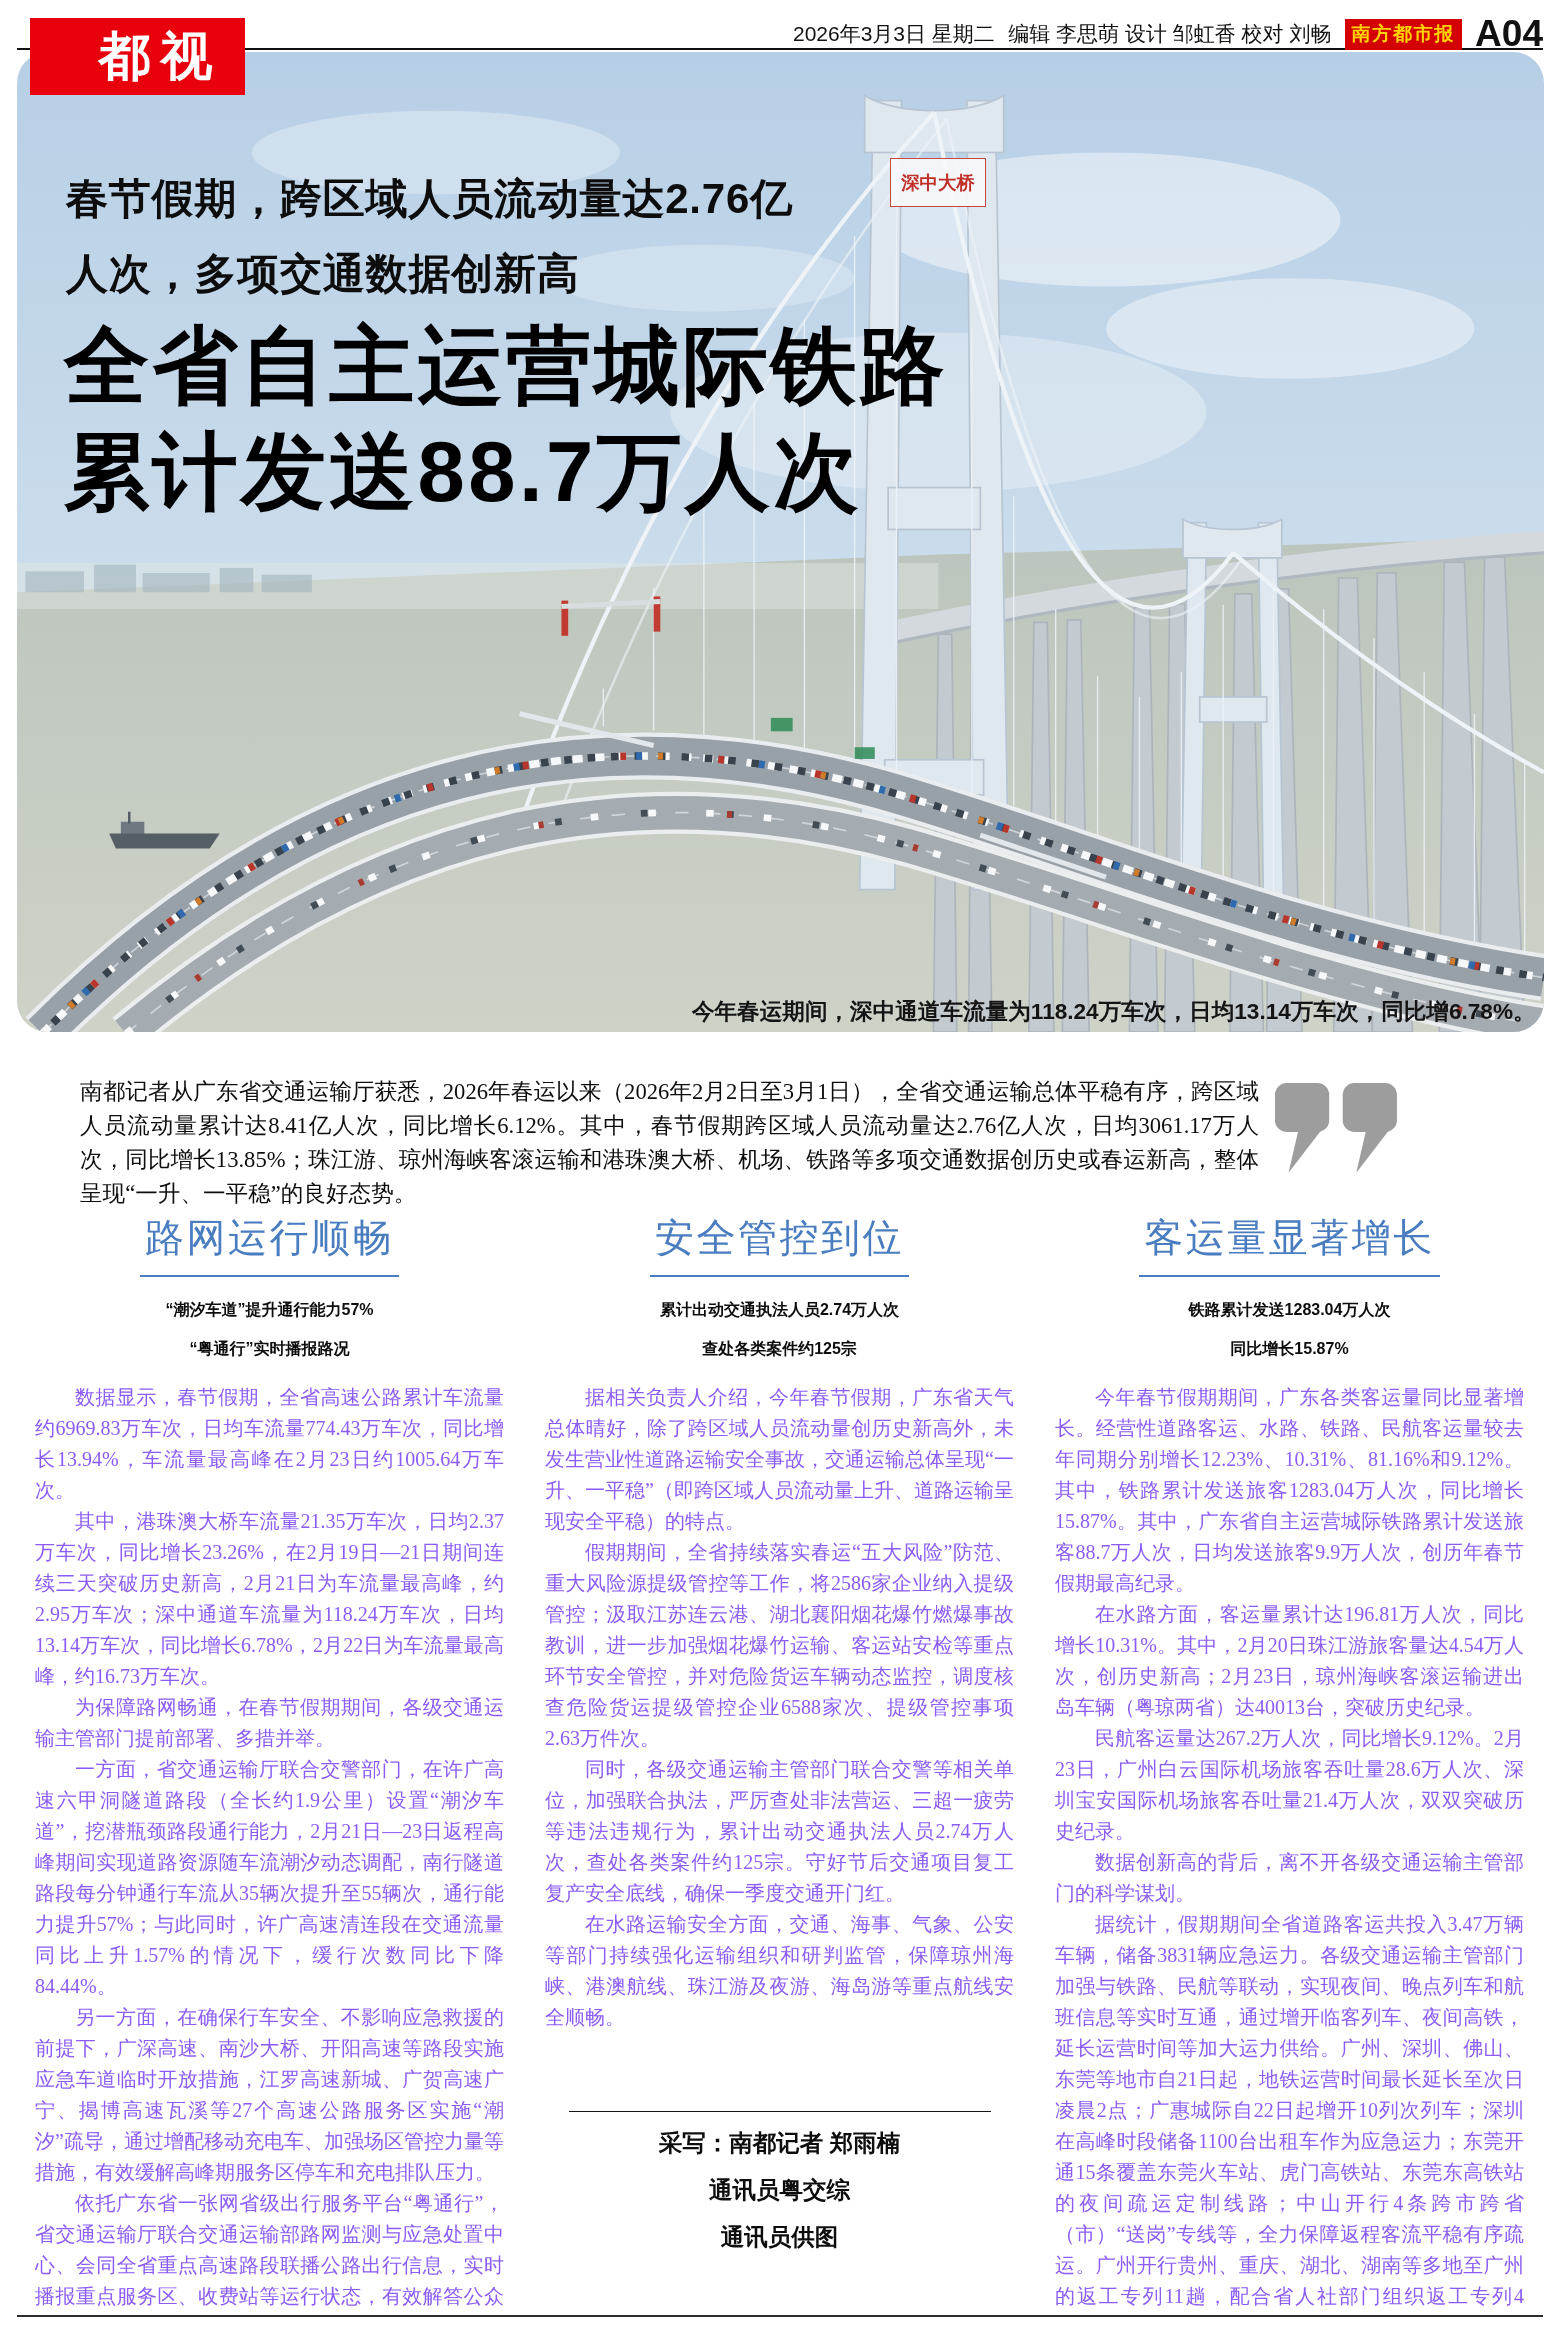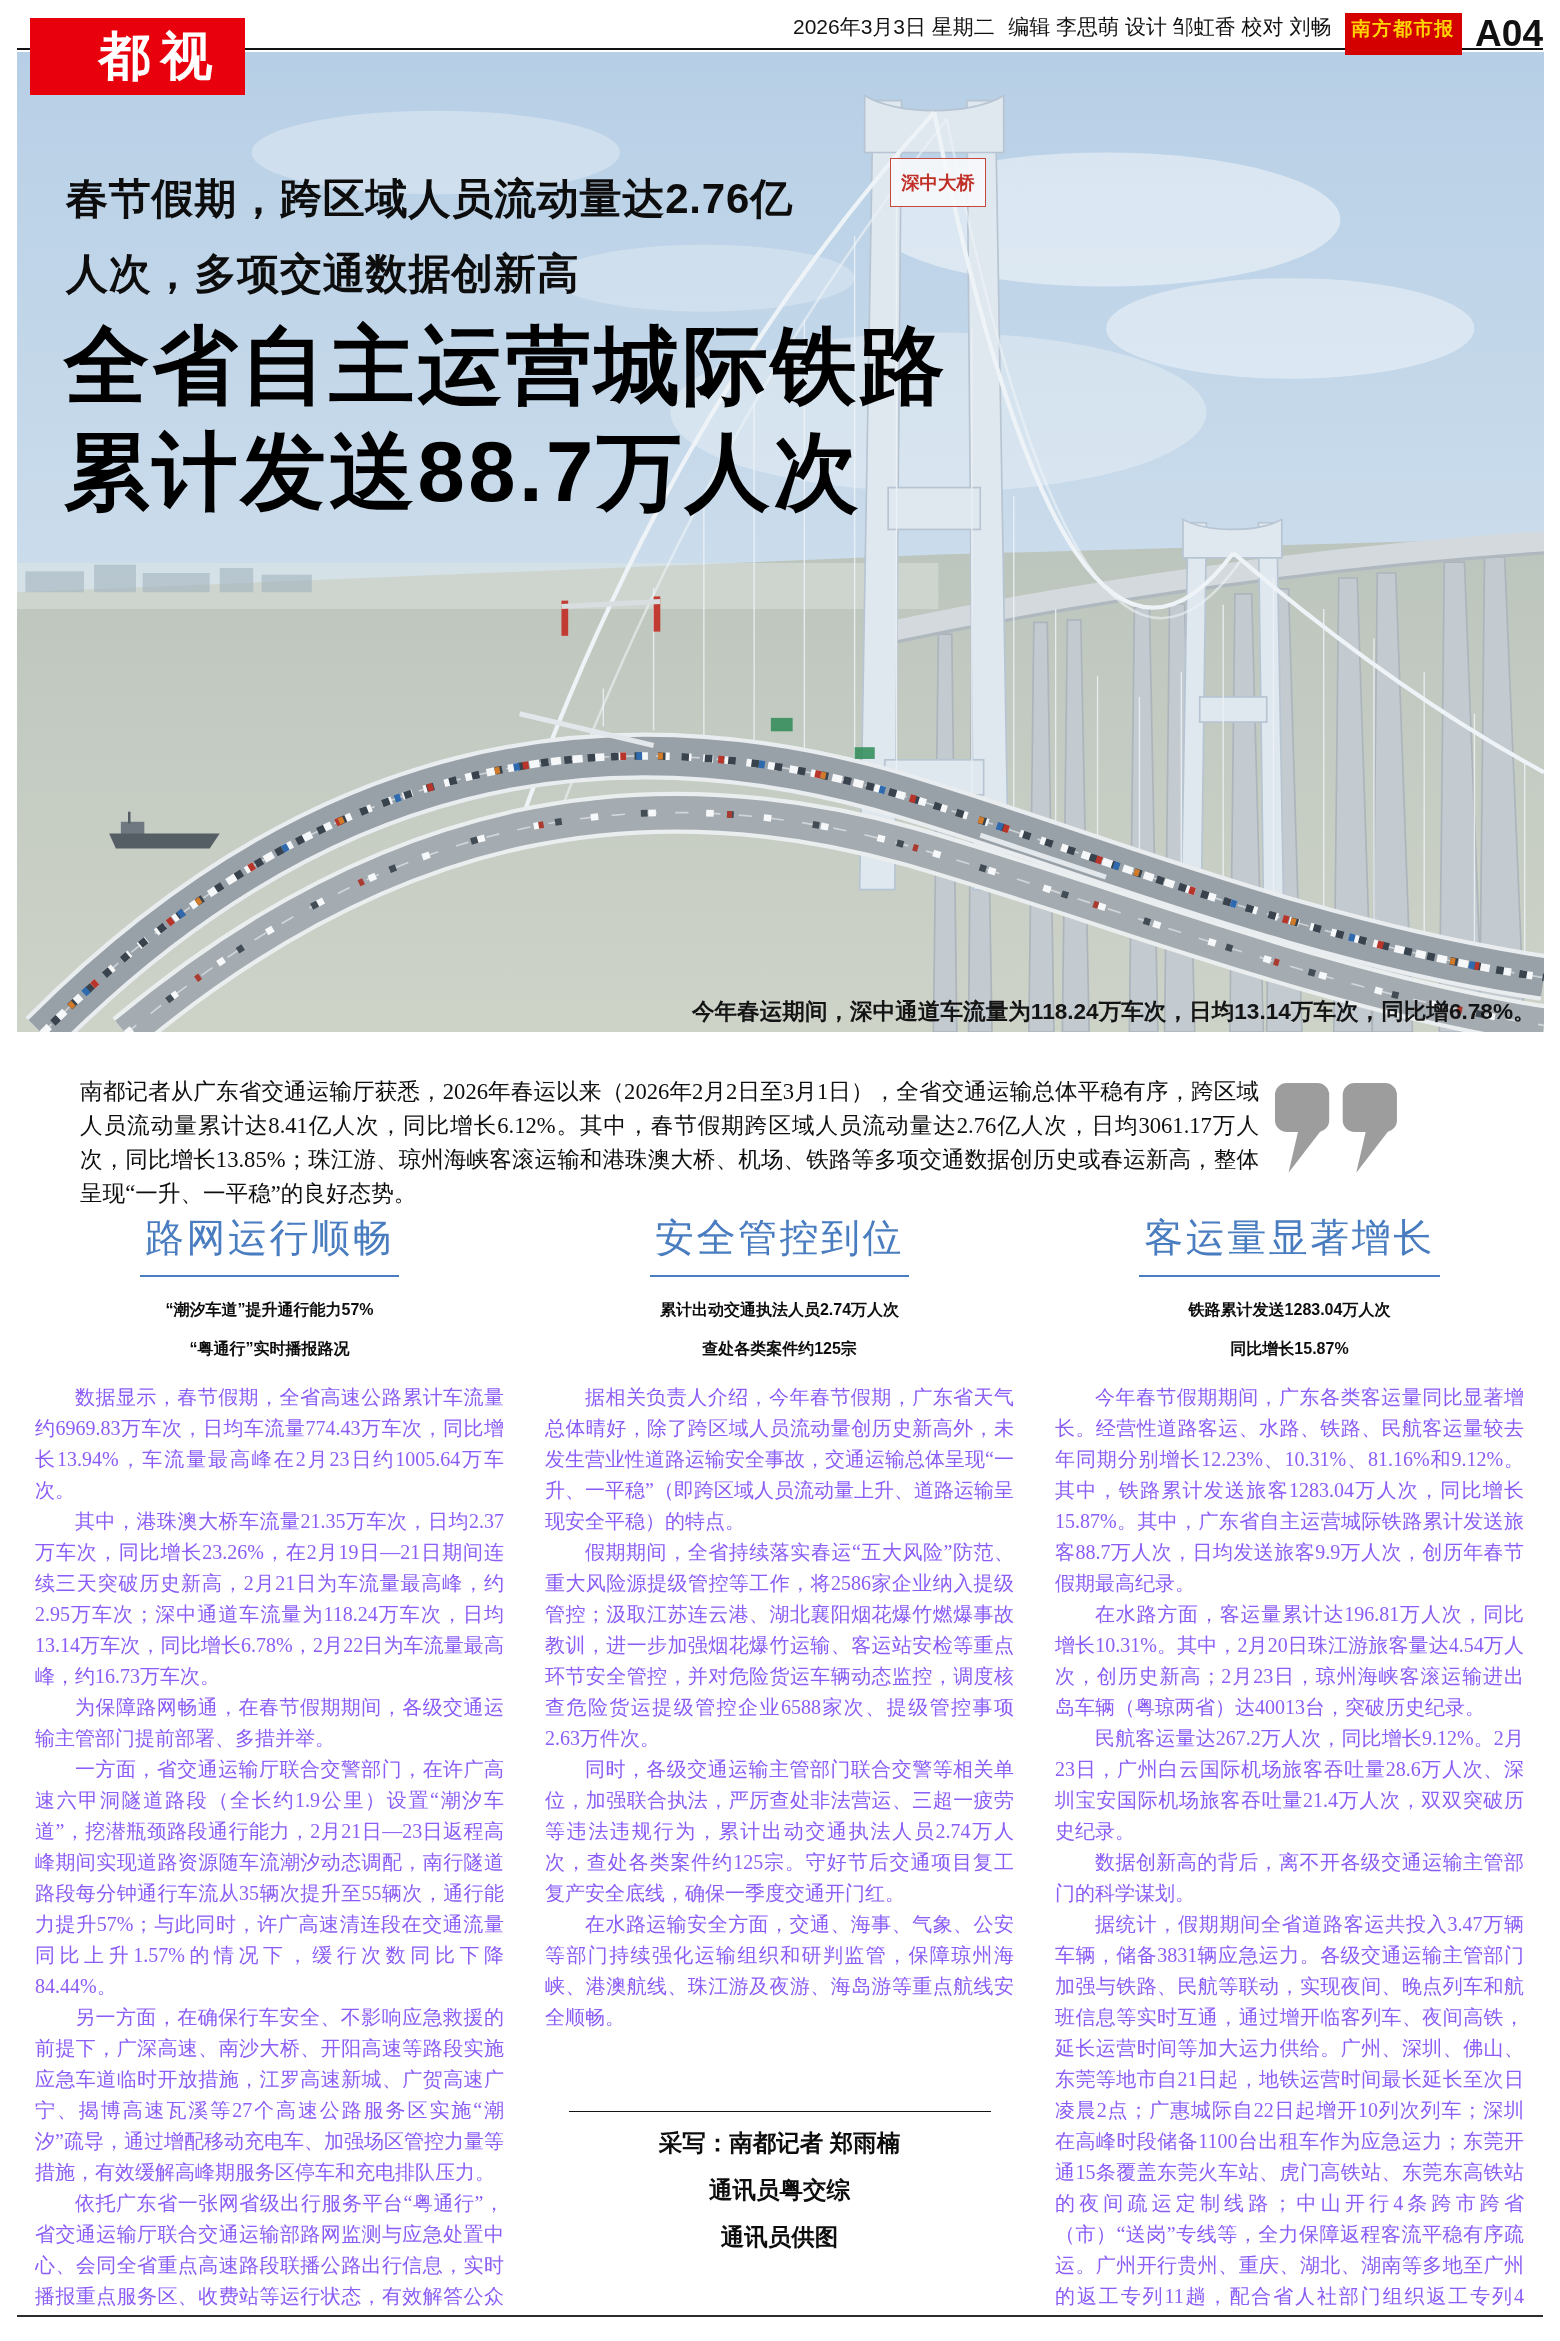--- a/index.html
+++ b/index.html
@@ -4,28 +4,28 @@
 <style>
   html,body{margin:0;padding:0;background:#ffffff;}
   .page{position:relative;width:1560px;height:2342px;background:#fff;overflow:hidden;
         font-family:"Liberation Serif","DejaVu Serif",serif;color:#111;}
   
   .mast-rule{position:absolute;left:17px;right:17px;top:48px;height:1.7px;background:#121212;}
   .section-badge{position:absolute;left:30px;top:18.4px;width:179px;height:77px;background:#e8000d;
         display:flex;align-items:center;justify-content:center;z-index:5;padding-left:36px;}
   .section-badge span{color:#fff;font-family:"Liberation Sans","DejaVu Sans",sans-serif;
         font-weight:900;font-size:52px;letter-spacing:10px;padding-left:10px;}
-  .mast-meta{position:absolute;top:13.4px;right:17px;display:flex;gap:13.4px;z-index:5;}
+  .mast-meta{position:absolute;top:13.4px;right:17px;display:flex;align-items:center;gap:13.4px;z-index:5;}
   .mast-meta .meta-text{font-family:"Liberation Sans","DejaVu Sans",sans-serif;font-size:21px;color:#111;}
   .brand-logo{background:#d40000;color:#ffd400;font-family:"Liberation Sans","DejaVu Sans",sans-serif;
         font-weight:900;font-size:19px;padding:2.5px 6.7px;letter-spacing:1.7px;}
   .page-no{font-family:"Liberation Sans","DejaVu Sans",sans-serif;font-weight:900;font-size:37px;}
   
   .hero{position:absolute;left:17px;top:52px;width:1527px;height:980px;overflow:hidden;
-        background:linear-gradient(180deg,#b7cfe6 0%,#c6d9ea 40%,#d4e2ee 75%,#dde8f0 100%);}
+        background:linear-gradient(180deg,#b7cfe6 0%,#c6d9ea 40%,#d4e2ee 75%,#dde8f0 100%);border-radius:31px;}
   .hero svg{position:absolute;left:0;top:0;}
   .kicker{position:absolute;left:49px;top:109px;font-family:"Liberation Sans","DejaVu Sans",sans-serif;
         font-weight:700;font-size:42px;line-height:75px;color:#0d0d0d;letter-spacing:0.8px;}
   .big-title{position:absolute;left:47px;top:261px;font-family:"Liberation Sans","DejaVu Sans",sans-serif;
         font-weight:900;font-size:85px;line-height:106px;color:#000;letter-spacing:3.4px;}
   .bridge-sign{position:absolute;left:873px;top:106px;width:94px;height:47px;background:rgba(246,248,250,.95);
         border:1.7px solid #c8473f;display:flex;align-items:center;justify-content:center;
         font-family:"Liberation Sans","DejaVu Sans",sans-serif;font-weight:700;font-size:18.4px;color:#c03028;}
   .photo-caption{position:absolute;right:8.4px;bottom:5px;font-family:"Liberation Sans","DejaVu Sans",sans-serif;
         font-weight:600;font-size:22.6px;color:#141414;}

